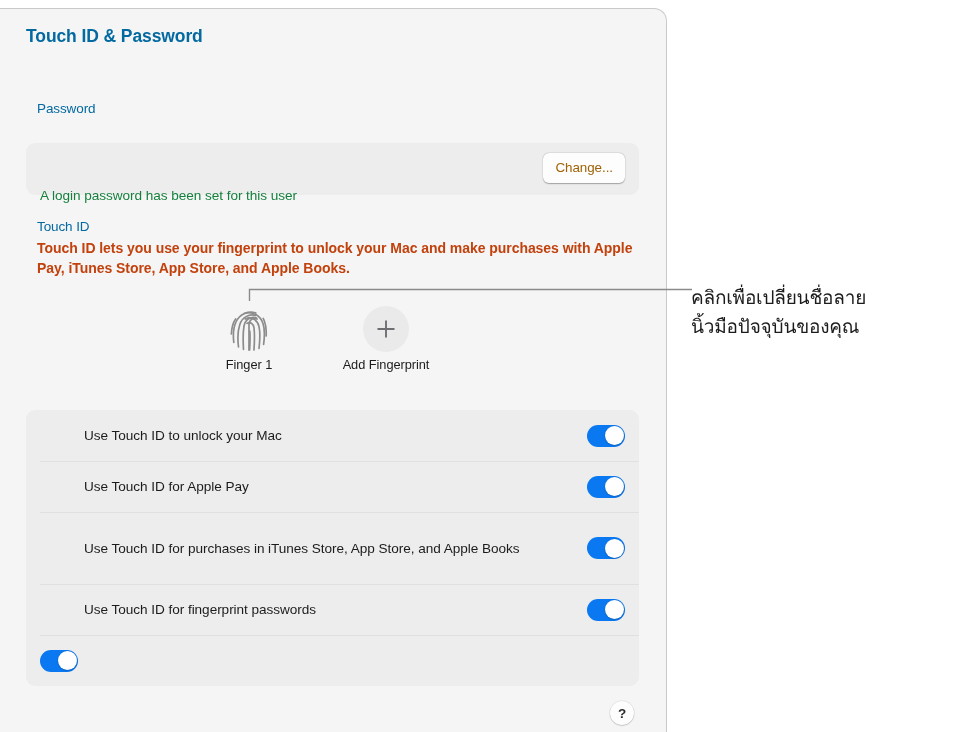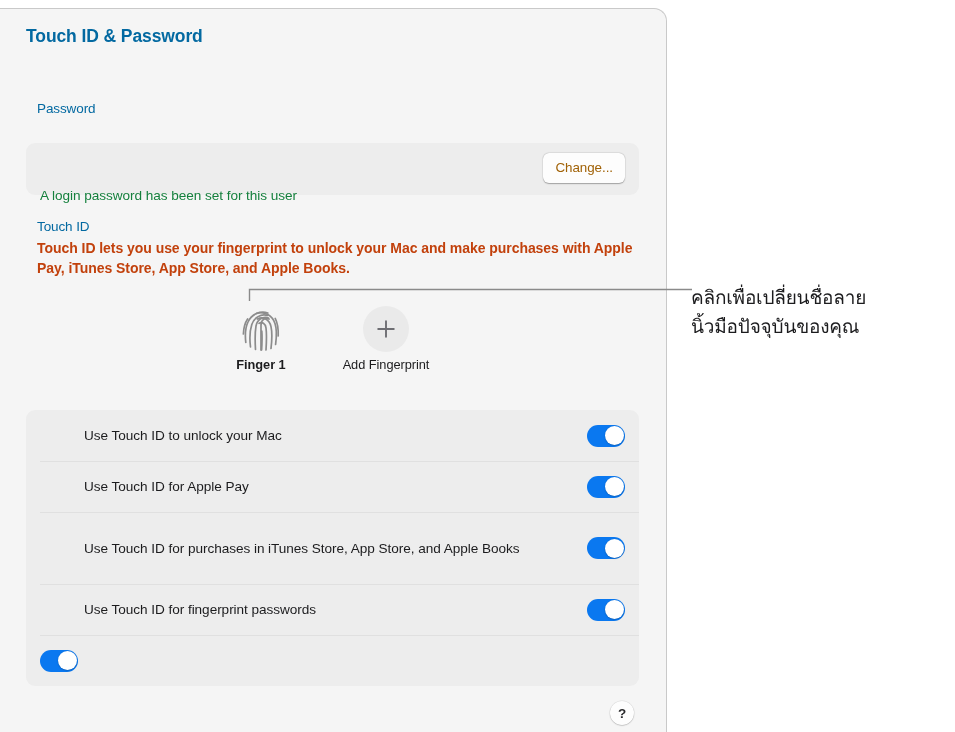--- a/index.html
+++ b/index.html
@@ -107,21 +107,21 @@
     top: 296px;
     width: 613px;
     height: 75px;
   }
   .fingerprint-item {
     position: absolute;
     width: 110px;
     text-align: center;
     cursor: default;
   }
-  #fingerprint-item-finger1 { left: 180px; top: 0; font-weight: bold; }
+  #fingerprint-item-finger1 { left: 168px; top: 0; }
   #fingerprint-item-add     { left: 305px; top: 0; }
 
   .fingerprint-glyph-wrap {
     height: 48px;
     display: flex;
     align-items: center;
     justify-content: center;
   }
   .fingerprint-caption {
     margin-top: 4px;

